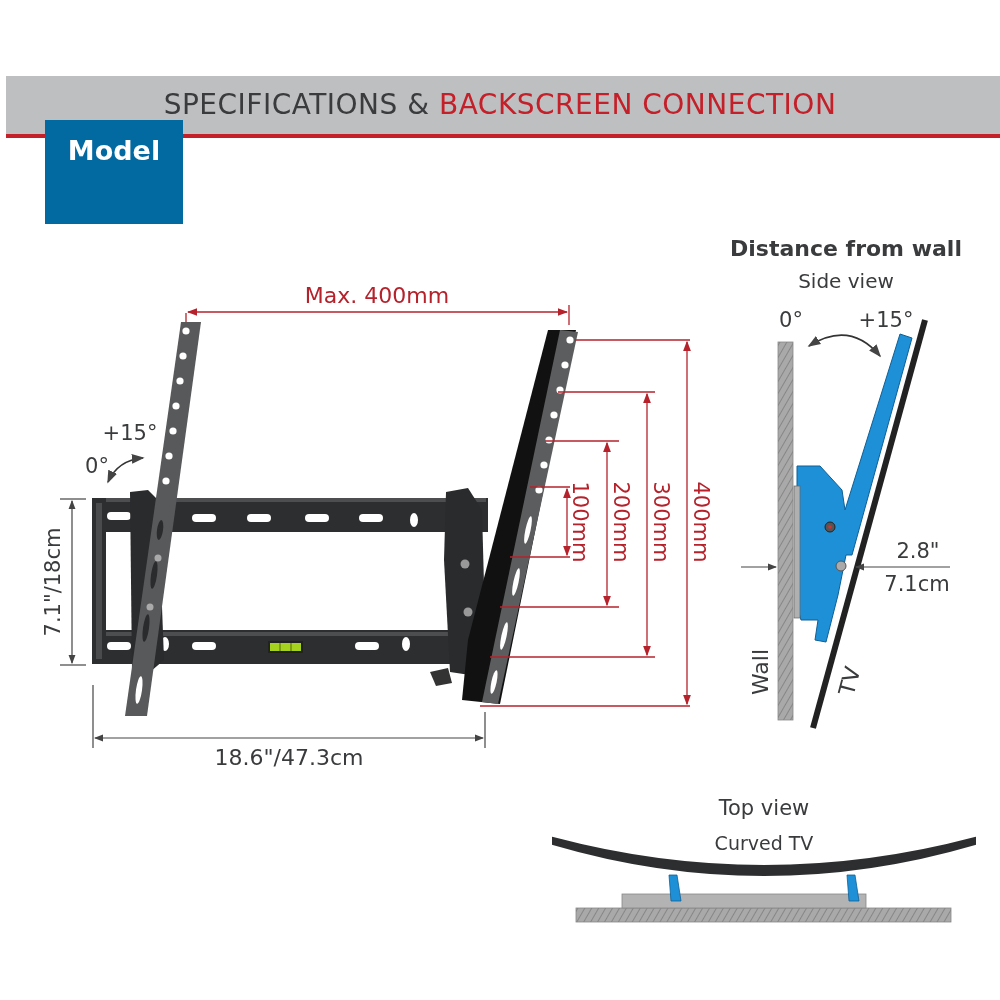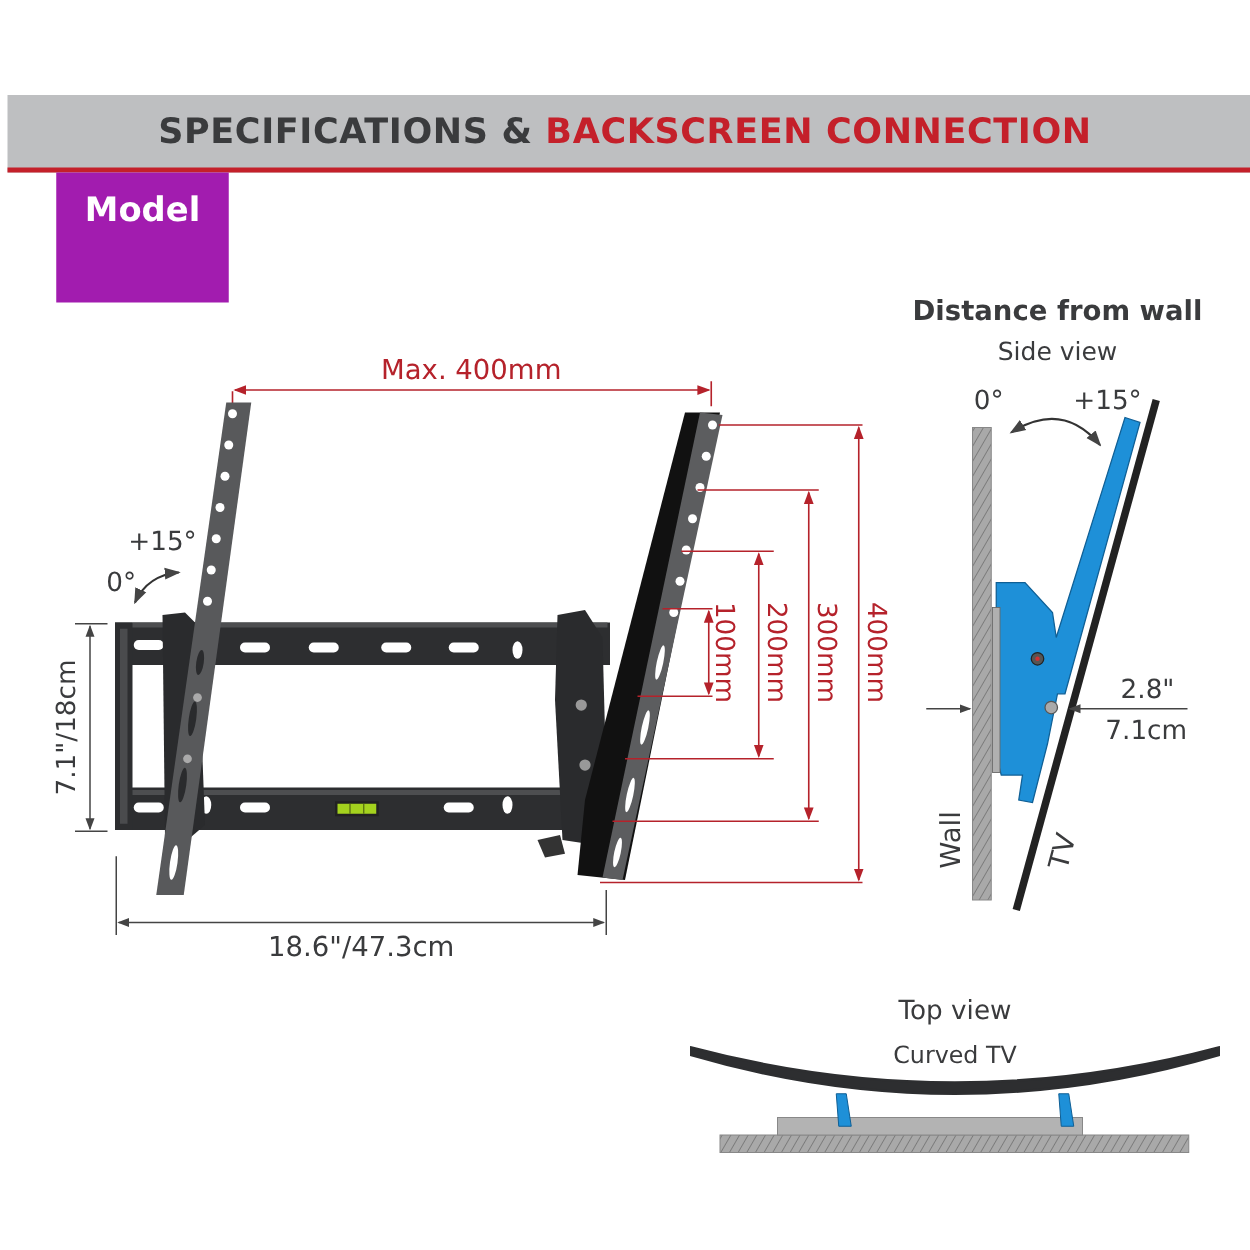--- a/index.html
+++ b/index.html
@@ -1,20 +1,20 @@
 <!DOCTYPE html>
 <html><head>
 <meta charset="utf-8">
 <style>
   html, body { margin:0; padding:0; background:#ffffff; }
   body { width:1000px; height:1000px; position:relative; overflow:hidden; font-family:"DejaVu Sans", sans-serif; }
   .header-band { position:absolute; left:6px; top:76px; width:994px; height:58px; background:#bebfc1; border-bottom:4px solid #c4202a; }
-  .header-title { position:absolute; left:0; top:88px; width:1000px; text-align:center; font-family:"DejaVu Sans", sans-serif; font-weight:bold; font-size:28px; letter-spacing:0.5px; color:#3a3b3d; }
+  .header-title { position:absolute; left:0; top:88px; width:1000px; text-align:center; font-family:"DejaVu Sans", sans-serif; font-weight:normal; font-size:28px; letter-spacing:0.5px; color:#3a3b3d; }
   .header-title .accent { color:#c4202a; }
-  .model-box { position:absolute; left:45px; top:138px; width:138px; height:104px; background:#a21caf; color:#fff; text-align:center; font-family:"DejaVu Sans", sans-serif; font-weight:bold; }
+  .model-box { position:absolute; left:45px; top:120px; width:138px; height:104px; background:#0369a1; color:#fff; text-align:center; font-family:"DejaVu Sans", sans-serif; font-weight:bold; }
   .model-label { font-size:27px; margin-top:16px; line-height:30px; }
   .model-number { font-size:34px; line-height:40px; }
   svg text { font-family:"DejaVu Sans", sans-serif; }
   .t-dark { fill:#3a3b3d; }
   .t-red { fill:#b5222b; }
   .t-bold { font-weight:bold; }
 </style>
 </head>
 <body>
 

